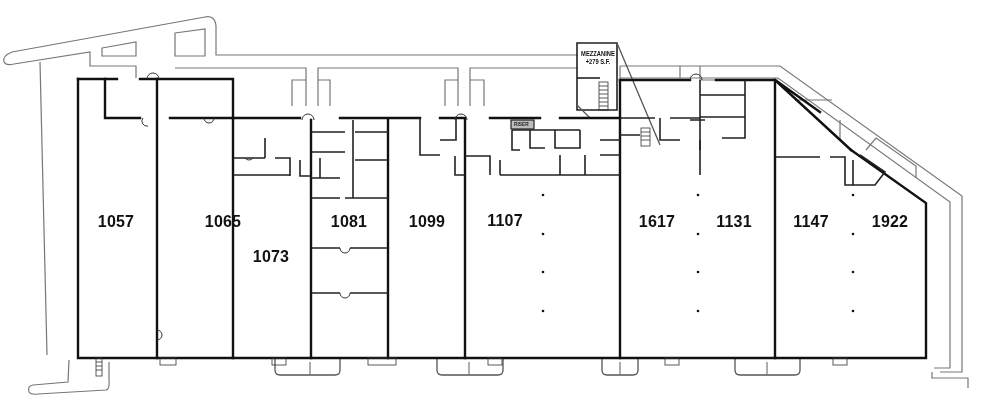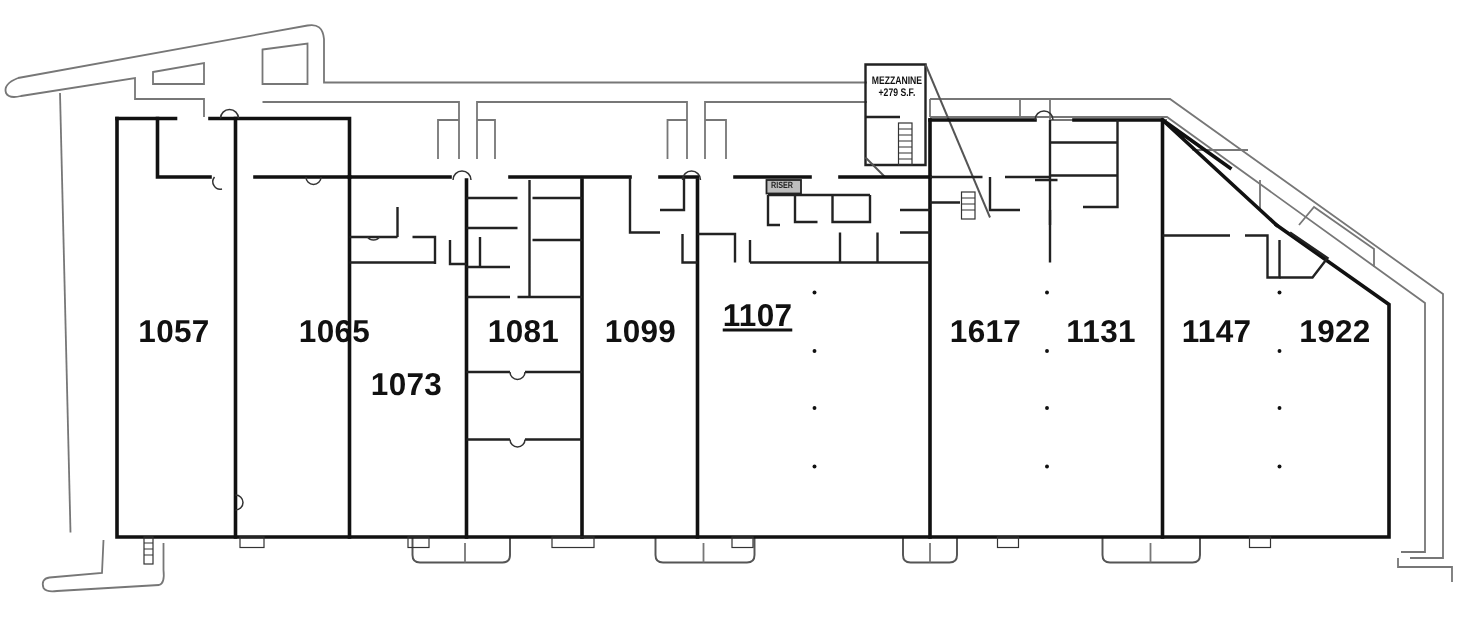--- a/index.html
+++ b/index.html
@@ -6,21 +6,21 @@
   body { width: 984px; height: 414px; overflow: hidden; position: relative; font-family: "Liberation Sans", sans-serif; }
   #plan { position: absolute; left: 0; top: 0; width: 984px; height: 414px; }
   .wall { stroke: #111; stroke-width: 2.4; fill: none; stroke-linecap: square; }
   .wall-thin { stroke: #222; stroke-width: 1.6; fill: none; }
   .site { stroke: #777; stroke-width: 1.2; fill: none; }
   .site-dark { stroke: #555; stroke-width: 1.3; fill: none; }
   .door { stroke: #333; stroke-width: 1; fill: none; }
   .stair { stroke: #333; stroke-width: 0.8; fill: none; }
   .riser { fill: #bdbdbd; stroke: #222; stroke-width: 1.2; }
   .col { fill: #111; }
-  .unit-label { position: absolute; font-family: "Liberation Sans", sans-serif; font-weight: bold; font-size: 21px; color: #111; transform: translate(-50%, -50%); letter-spacing: 0.2px; }
+  .unit-label { position: absolute; font-family: "Liberation Sans", sans-serif; font-weight: bold; font-size: 16px; color: #111; transform: translate(-50%, -50%); letter-spacing: 0.2px; }
   .mezz-label { position: absolute; font-family: "Liberation Sans", sans-serif; font-weight: bold; font-size: 7.4px; line-height: 8px; color: #111; text-align: center; transform: scaleX(0.78); transform-origin: left top; }
   .riser-label { position: absolute; font-family: "Liberation Sans", sans-serif; font-weight: bold; font-size: 6px; color: #222; transform: scaleX(0.8); transform-origin: left top; }
 </style>
 </head>
 <body>
 
 <svg id="plan" viewBox="0 0 984 414" xmlns="http://www.w3.org/2000/svg">
 
   <g>
     <path class="site" d="M12,52 L205,17 Q215,15 216,26 L216,55 L578,55"></path>
@@ -125,21 +125,21 @@
     <circle class="col" cx="853" cy="272" r="1.3"></circle>
     <circle class="col" cx="853" cy="311" r="1.3"></circle>
   </g>
 </svg>
 
 <div class="unit-label" style="left:116px;top:222px;">1057</div>
 <div class="unit-label" style="left:175px;top:222px;margin-left:48px;">1065</div>
 <div class="unit-label" style="left:271px;top:222px;margin-top:35px;">1073</div>
 <div class="unit-label" style="left:349px;top:222px;">1081</div>
 <div class="unit-label" style="left:427px;top:222px;">1099</div>
-<div class="unit-label" style="left:505px;top:211px;text-decoration:underline;">1107</div>
+<div class="unit-label" style="left:505px;top:221px;">1107</div>
 <div class="unit-label" style="left:657px;top:222px;">1617</div>
 <div class="unit-label" style="left:734px;top:222px;">1131</div>
 <div class="unit-label" style="left:811px;top:222px;">1147</div>
 <div class="unit-label" style="left:890px;top:222px;">1922</div>
 
 <div class="mezz-label" style="left:580px;top:50px;width:46px;">
   <div>MEZZANINE</div>
   <div>+279 S.F.</div>
 </div>
 

